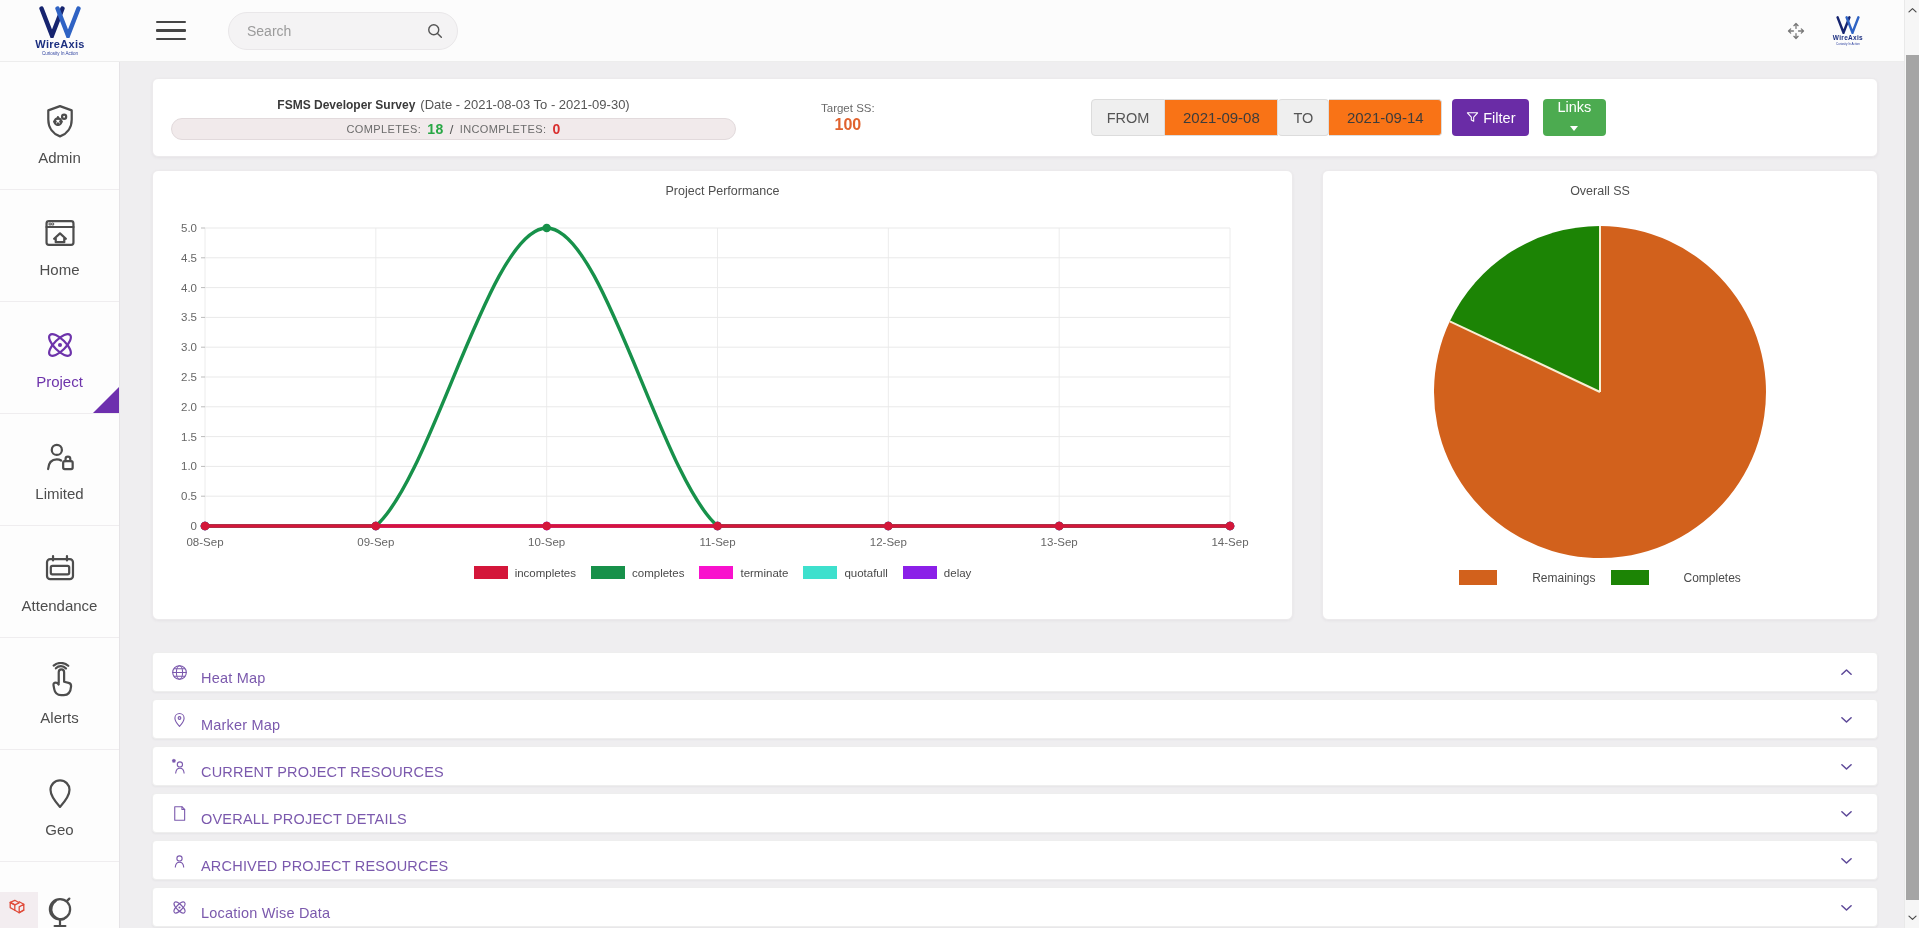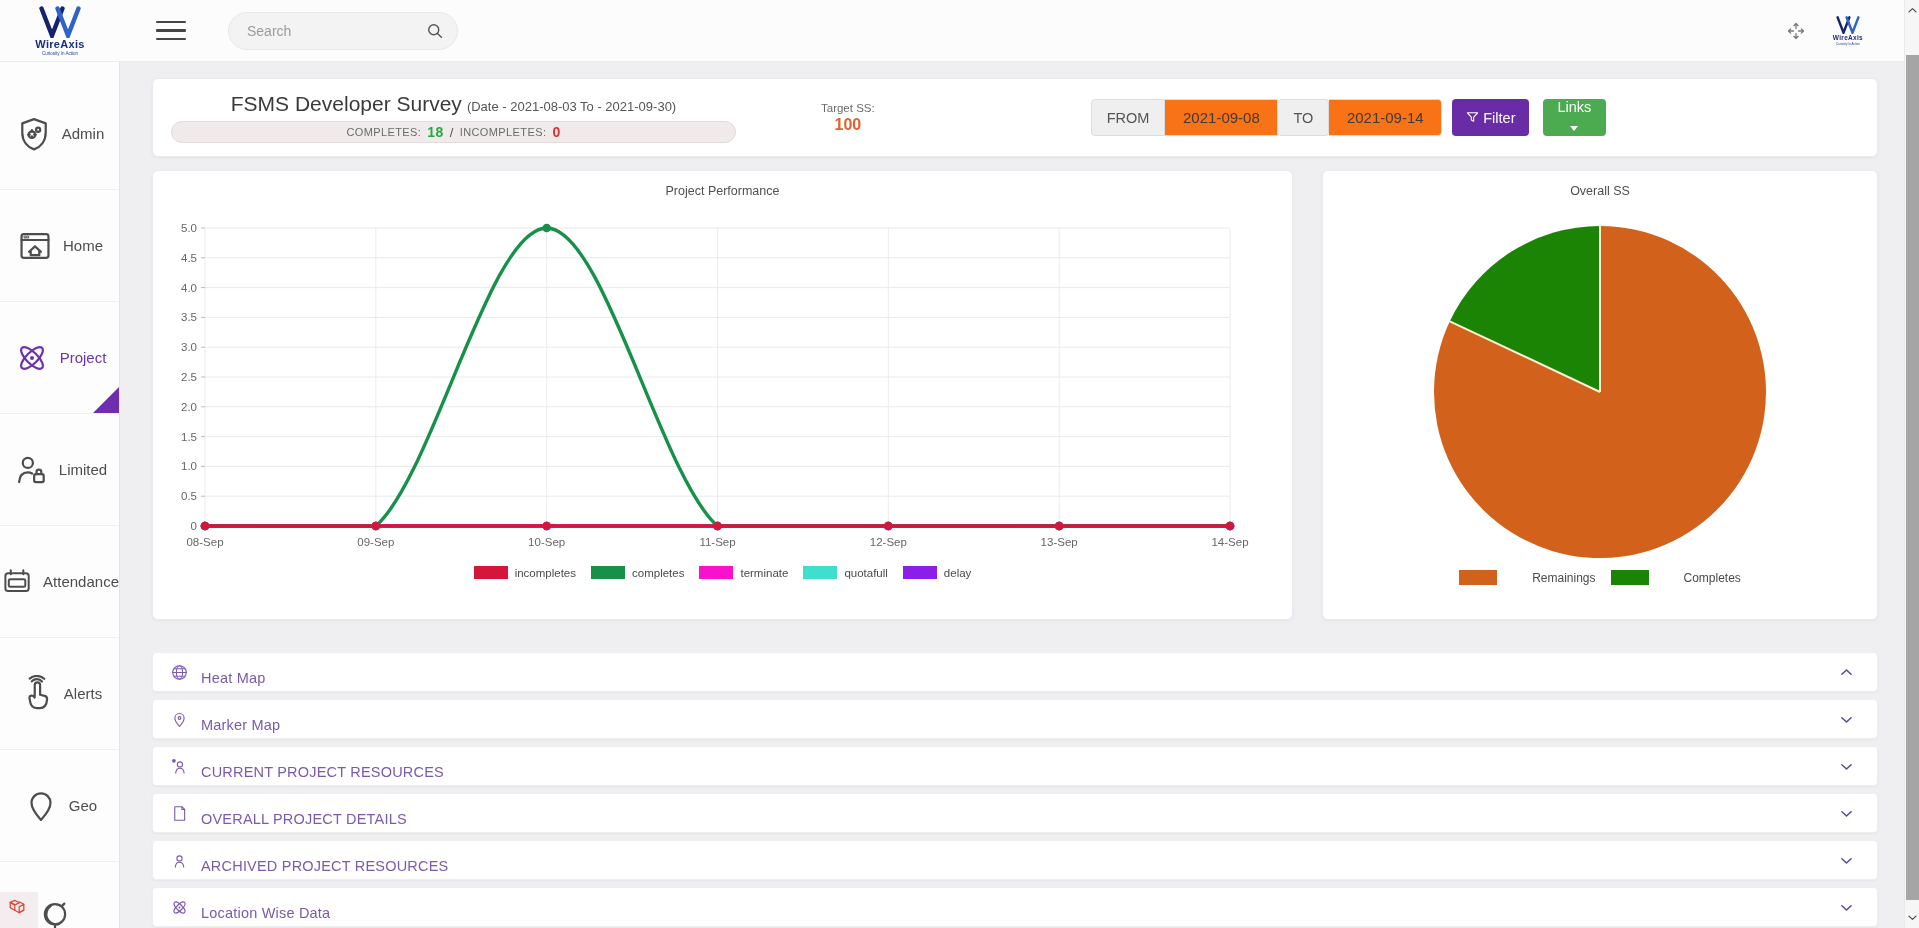--- a/index.html
+++ b/index.html
@@ -25,36 +25,36 @@
   .search-ic { position:absolute; right:13px; top:9px; width:20px; height:20px; color:#555; }
   .topbar-right { margin-left:auto; display:flex; align-items:center; gap:26px; padding-right:56px; }
   .fullscreen { width:22px; height:22px; color:#787878; cursor:pointer; }
   .brand.mini { width:auto; }
   .brand.mini .brand-mark { width:26px; height:18px; }
   .brand.mini .brand-name { font-size:6.5px; margin-top:0; }
   .brand.mini .brand-tag { font-size:3px; }
   
   .sidebar { position:absolute; top:62px; left:0; bottom:0; width:120px; background:#fdfdfd;
     border-right:1px solid #e5e3e6; z-index:7; padding-top:16px; }
-  .side-item { height:112px; border-bottom:1px solid #efedef; display:flex; 
+  .side-item { height:112px; border-bottom:1px solid #efedef; display:flex; flex-direction:column;
     align-items:center; justify-content:center; gap:9px; color:#4d4d4d; position:relative; cursor:pointer; }
   .side-item .icn { width:38px; height:38px; }
   .side-label { font-size:15px; color:#4d4d4d; }
   .side-item.active, .side-item.active .side-label { color:#6d33ab; }
   .active-tri { position:absolute; right:0; bottom:0; width:0; height:0;
     border-left:26px solid transparent; border-bottom:26px solid #6d2fae; }
   .laravel-badge { position:absolute; left:0; bottom:0; width:38px; height:36px; background:#f3edf0;
     display:flex; align-items:center; justify-content:center; color:#e04b3a; z-index:9; }
   .laravel-badge .icn { width:24px; height:24px; }
   
   .main { position:absolute; left:120px; top:62px; right:0; bottom:0; overflow:hidden; }
   .card { background:#fff; border-radius:6px; border:1px solid #eceaec; box-shadow:0 1px 3px rgba(60,50,70,.06); }
   .survey-card { margin:16px 41px 0 32px; height:79px; display:flex; align-items:center; }
   .survey-left { width:565px; margin-left:18px; display:flex; flex-direction:column; align-items:center; gap:5px; }
-  .survey-title { font-size:21px; font-weight:normal; color:#3a3a3a; }
+  .survey-title { font-size:12px; font-weight:bold; color:#3a3a3a; }
   .survey-dates { font-size:13px; color:#555; margin-left:5px; }
   .counts-pill { width:100%; height:22px; background:#f1eaeb; border:1px solid #e2dadc; border-radius:11px;
     display:flex; align-items:center; justify-content:center; gap:6px; font-size:11px; color:#6b6b6b; letter-spacing:.4px; }
   .cv { font-size:14px; font-weight:bold; } .cv.green{ color:#28a745; } .cv.red{ color:#d93030; }
   .sep { color:#555; font-size:13px; }
   .target-block { margin-left:85px; text-align:center; }
   .t-label { font-size:11.5px; color:#6a6a6a; }
   .t-value { font-size:16px; font-weight:bold; color:#e0622e; margin-top:2px; }
   .filter-group { margin-left:216px; display:flex; align-items:center; height:37px; }
   .addon { height:37px; display:flex; align-items:center; padding:0 15px; background:#efefef;

